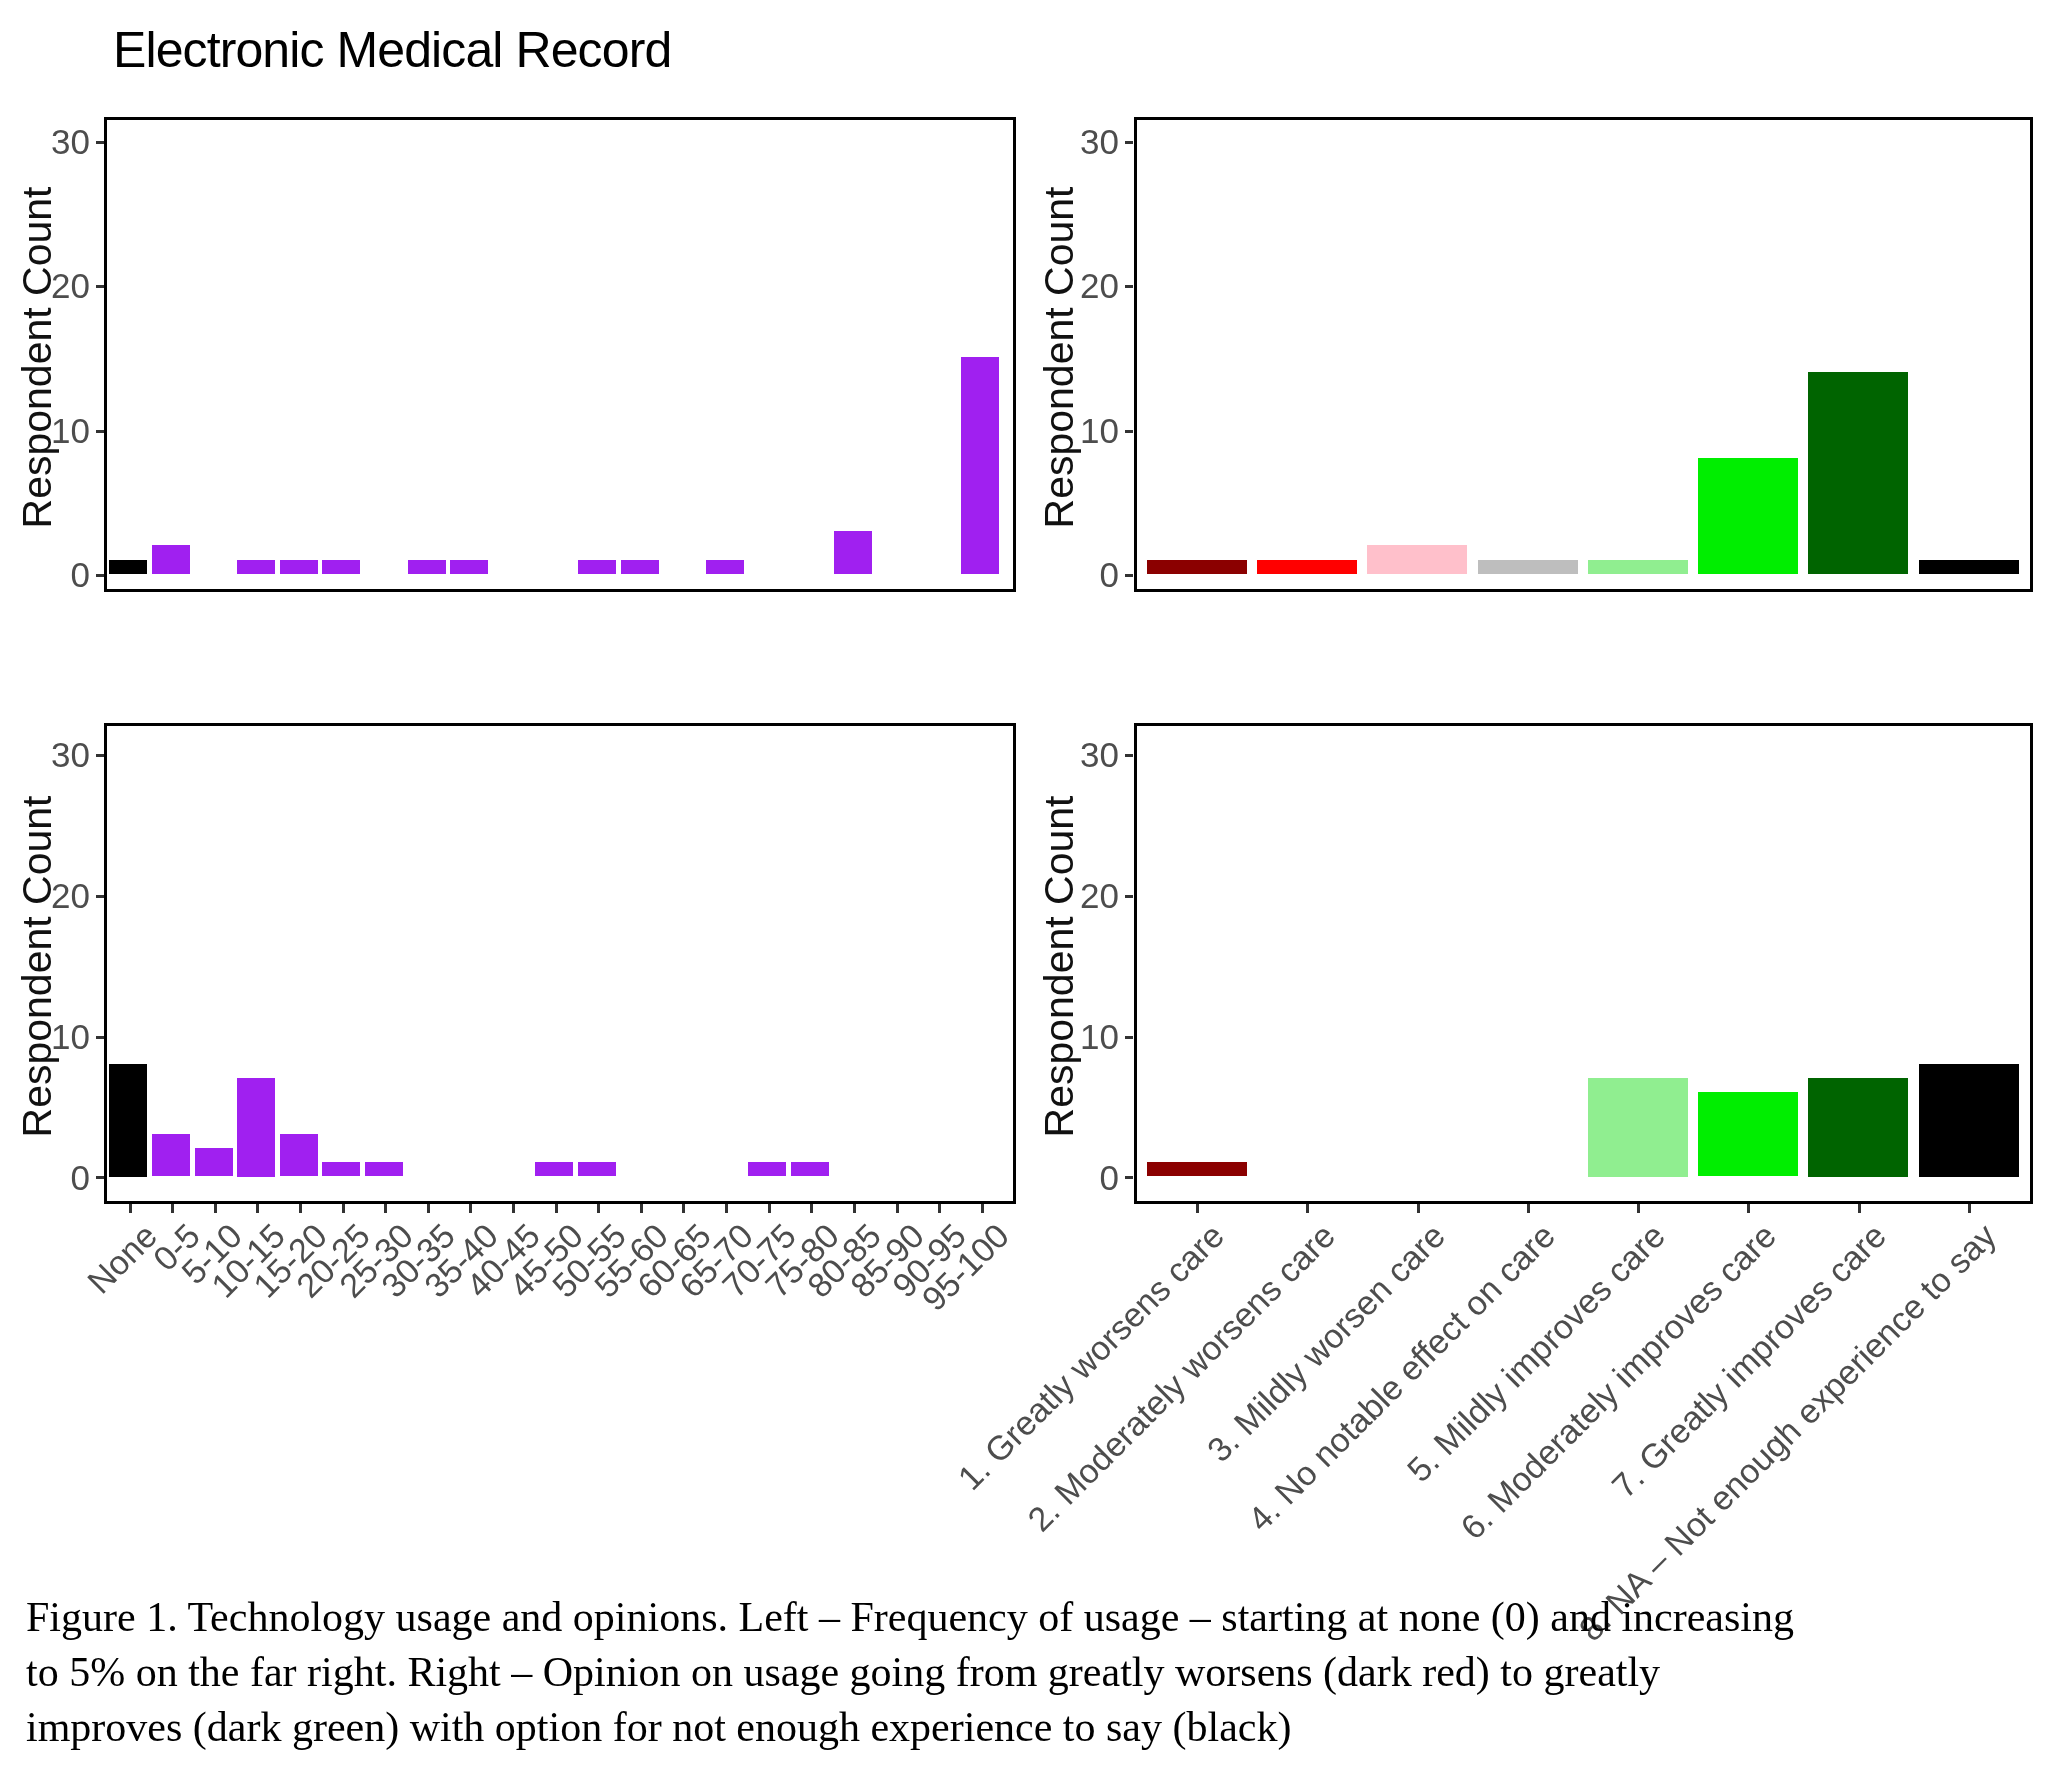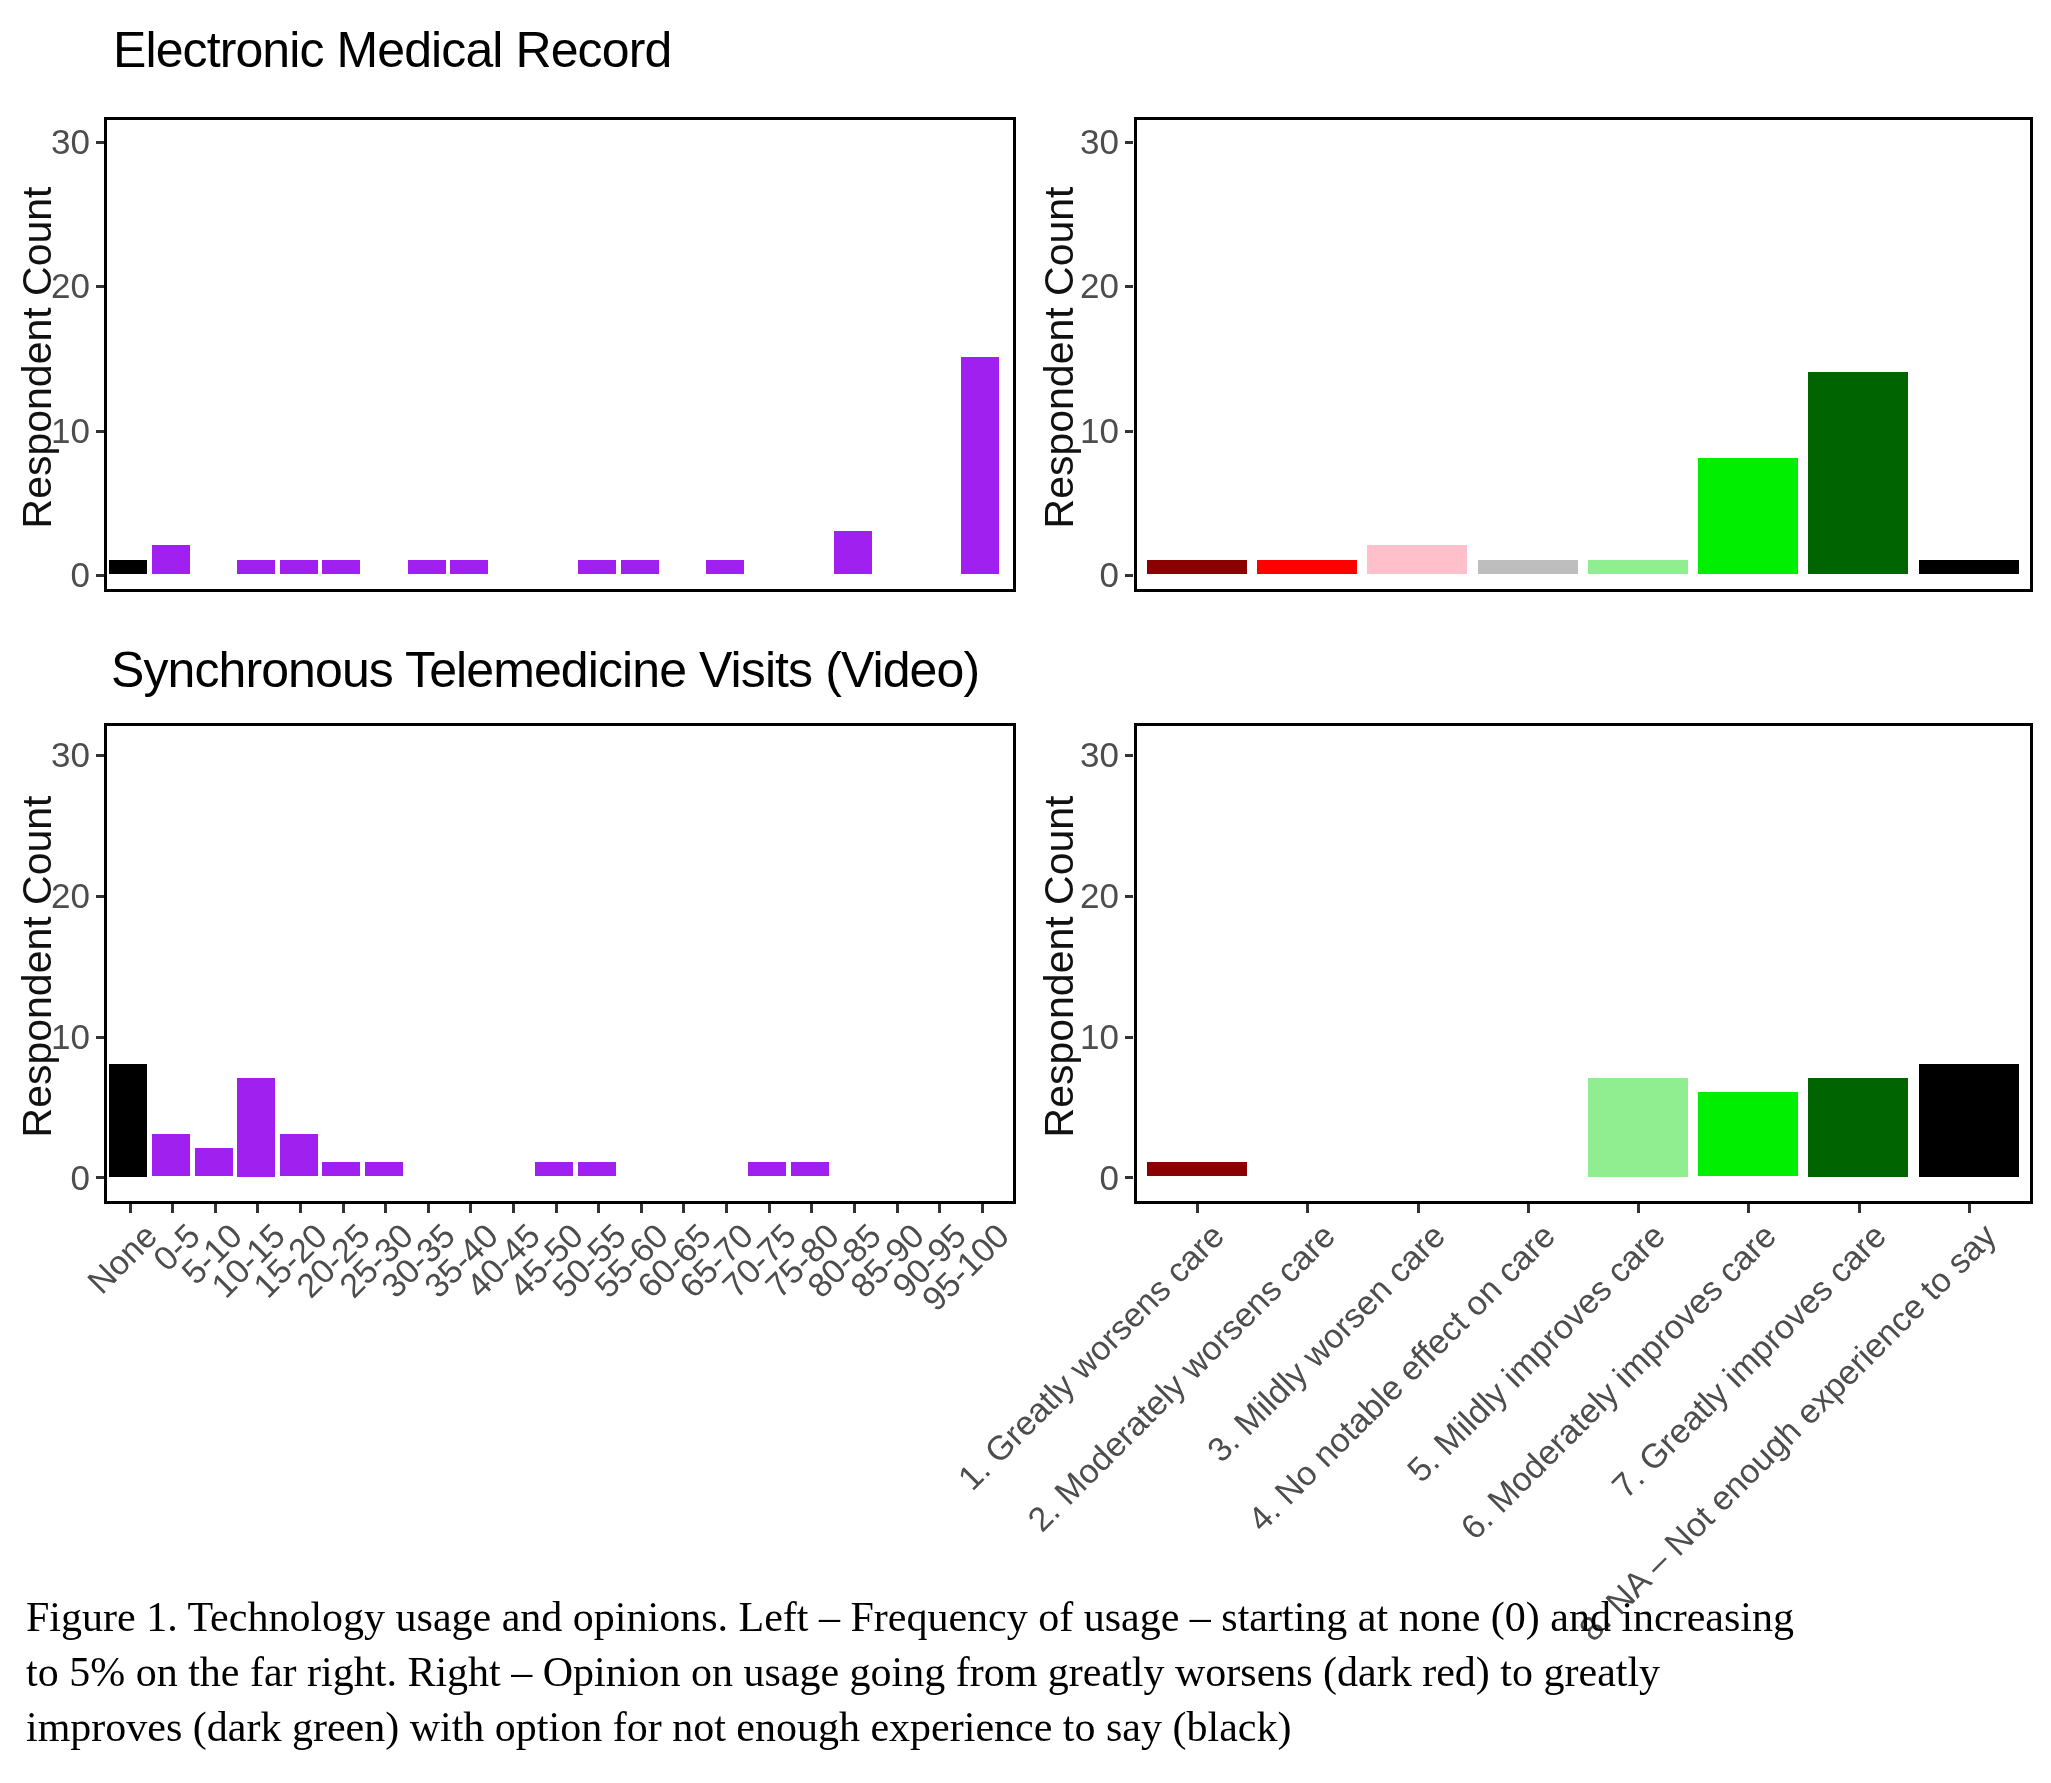--- a/index.html
+++ b/index.html
@@ -17,21 +17,20 @@
   .xcat{position:absolute;font-size:34px;color:#4d4d4d;text-align:right;white-space:nowrap;
         transform:rotate(-45deg);transform-origin:100% 0;line-height:37px;}
   #caption{position:absolute;left:26px;top:1590px;width:1995px;font-family:"Liberation Serif",serif;
            font-size:42px;line-height:55px;color:#000;white-space:pre-line;}
 </style>
 </head>
 <body>
 
 <div id="figure">
   <div class="abs panel-title" style="left:113px;top:20.5px;">Electronic Medical Record</div>
-  <div class="abs panel-title" style="left:111px;top:641px;">Synchronous Telemedicine Visits (Video)</div>
 
   <div id="plot-emr-usage" class="abs plot" style="left:104px;top:117px;width:912px;height:475px;">
       <div class="bar" style="left: 2.3px; width: 38px; top: 440px; height: 14.4px; background: rgb(0, 0, 0);"></div>
       <div class="bar" style="left: 45px; width: 38px; top: 425px; height: 29px; background: rgb(160, 32, 240);"></div>
       <div class="bar" style="left: 130px; width: 38px; top: 440px; height: 14.4px; background: rgb(160, 32, 240);"></div>
       <div class="bar" style="left: 173px; width: 38px; top: 440px; height: 14.4px; background: rgb(160, 32, 240);"></div>
       <div class="bar" style="left: 215px; width: 38px; top: 440px; height: 14.4px; background: rgb(160, 32, 240);"></div>
       <div class="bar" style="left: 301px; width: 38px; top: 440px; height: 14.4px; background: rgb(160, 32, 240);"></div>
       <div class="bar" style="left: 343px; width: 38px; top: 440px; height: 14.4px; background: rgb(160, 32, 240);"></div>
       <div class="bar" style="left: 471px; width: 38px; top: 440px; height: 14.4px; background: rgb(160, 32, 240);"></div>

